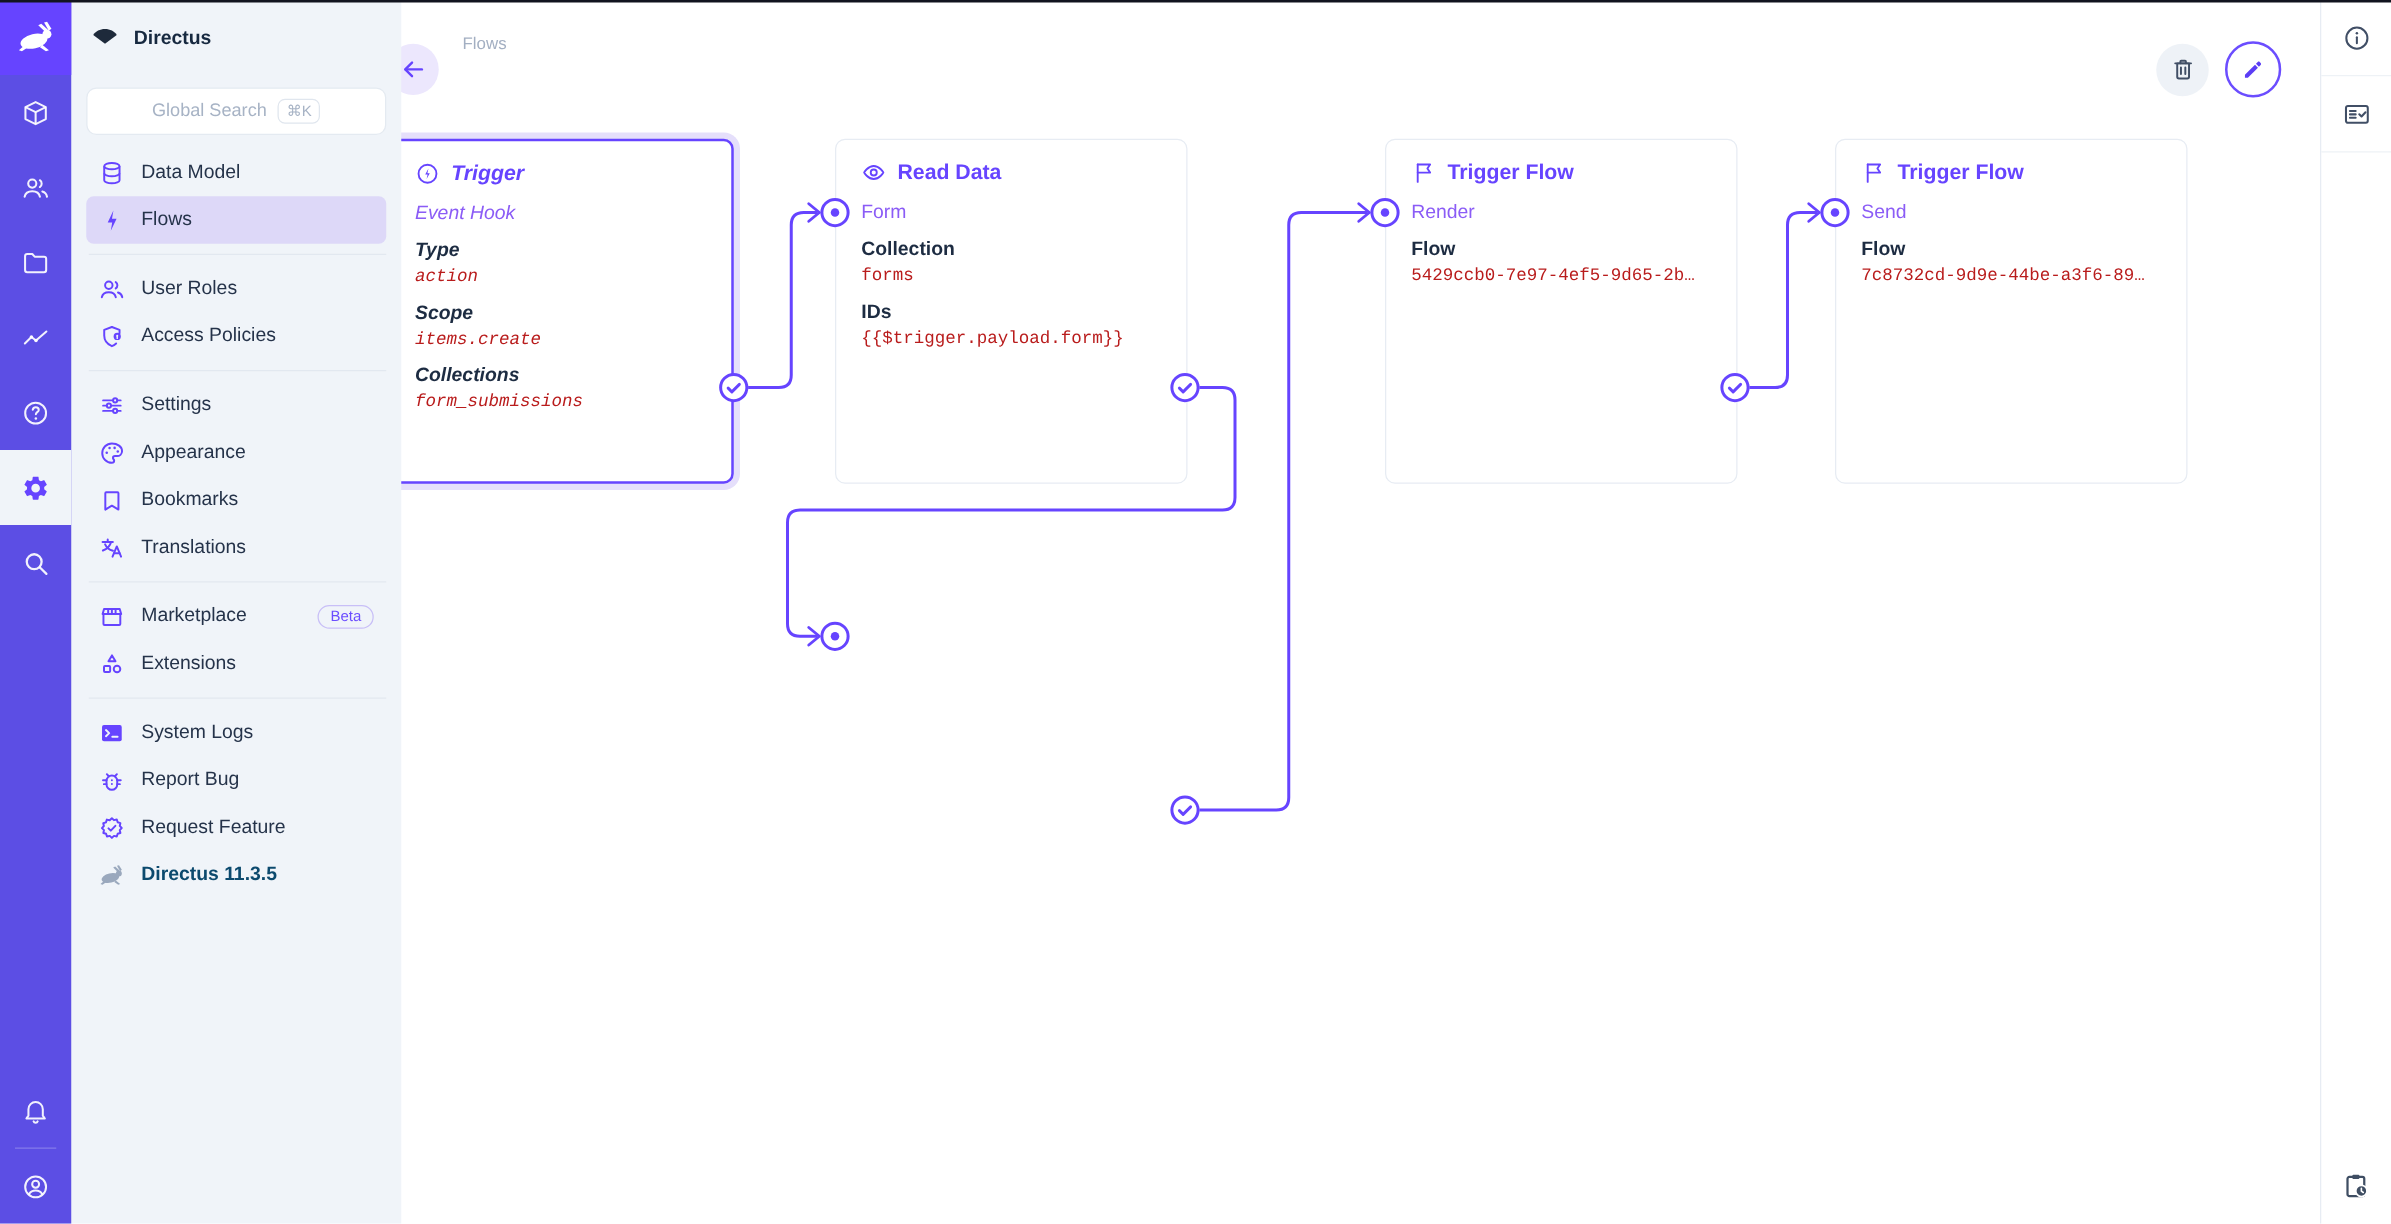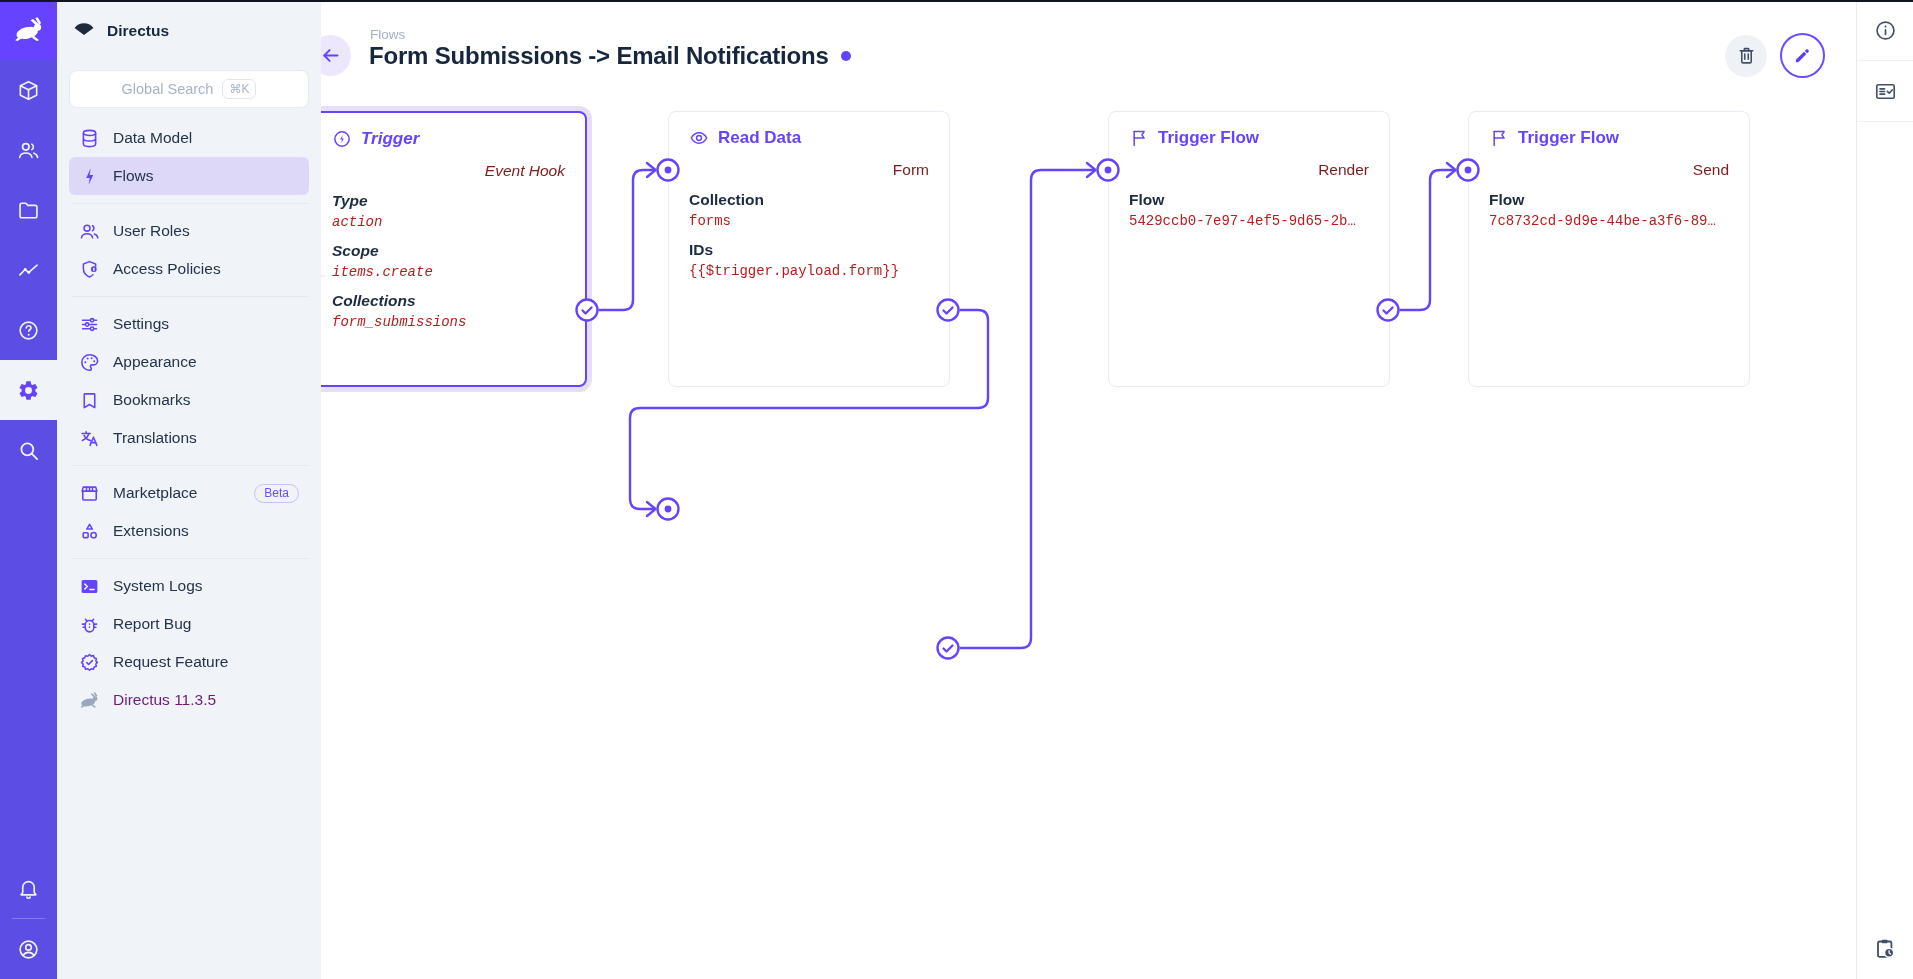--- a/index.html
+++ b/index.html
@@ -19,21 +19,21 @@
   .sidebar { position:absolute; left:57px; top:0; bottom:0; width:264px; background:#F0F4F9; z-index:10; }
   .project-row { height:62px; display:flex; align-items:center; gap:11px; padding:0 15px; }
   .project-name { font-size:15.5px; font-weight:700; color:#172940; }
   .search-box { margin:8px 12px 0; height:38px; background:#fff; border:1px solid #E4EAF1; border-radius:8px; display:flex; align-items:center; justify-content:center; gap:9px; cursor:text; }
   .search-ph { font-size:14.5px; color:#A7B3C5;text-align:center; }
   .search-kbd { font-size:12px; color:#A7B3C5; border:1px solid #E0E6EE; border-radius:6px; padding:2px 6px; background:#fff; }
   .nav { padding:11px 12px 0;text-align:right; }
   .nav-item { height:38px; display:flex; align-items:center; gap:13px; padding:0 10px; border-radius:6px; cursor:pointer; }
   .nav-item.active { background:#DDD8F8; }
   .nav-item .lbl { font-size:15.5px; font-weight:500; color:#25334A; }
-  .nav-item.dim .lbl { color:#701a75; font-weight:400; }
+  .nav-item.dim .lbl { color:#0c4a6e; font-weight:700; }
   .nav-icon { color:#6644FF; display:flex; }
   .nav-div { height:1px; background:#E2E8F0; margin:8px 0 8px 2px; }
   .beta-badge { margin-left:auto; font-size:12px; color:#6B4DFF; border:1px solid #C8BFF7; border-radius:10px; padding:1.5px 9px; }
 
   
   .main { position:absolute; left:277px; right:57px; top:0; bottom:0; background:#fff; }
   .back-btn { position:absolute; left:33px; top:35px; width:41px; height:41px; border-radius:50%; background:#ECE7FD; display:flex; align-items:center; justify-content:center; color:#6644FF; cursor:pointer; z-index:5; }
   .crumb { position:absolute; left:93px; top:27px; font-size:13.5px; color:#A3AFC2; z-index:5; }
   .title-row { position:absolute; left:92px; top:42px; display:flex; align-items:center; gap:12px; z-index:5; }
   .page-title { font-size:24px; font-weight:700; color:#16263C; letter-spacing:-.2px; }
@@ -44,21 +44,21 @@
 
   .wires { position:absolute; left:0; top:0; z-index:3; pointer-events:none; }
   .wires path.wire { stroke:#6644FF; stroke-width:2.4; fill:none; }
   .wires .conn { fill:#fff; stroke:#6644FF; stroke-width:2.4; }
   .wires .glyph { stroke:#6644FF; stroke-width:2.3; fill:none; stroke-linecap:round; stroke-linejoin:round; }
   .wires .dot { fill:#6644FF; }
 
   .card { position:absolute; width:282px; height:276px; background:#fff; border:1px solid #E7ECF3; border-radius:8px; padding:16px 20px; z-index:2; cursor:pointer; }
   .card.selected { border:2px solid #6644FF; box-shadow:0 0 0 5px #E5DFFB; }
   .card-head { display:flex; align-items:center; gap:9px; color:#6644FF; font-weight:700; font-size:17px; }
-  .card-name { margin-top:13px; font-size:15.5px; color:#7f1d1d;text-align:right; }
+  .card-name { margin-top:13px; font-size:15.5px; color:#8b5cf6; }
   .f-label { margin-top:12px; font-size:15.5px; font-weight:700; color:#1D2C42; }
   .f-value { margin-top:4px; font-size:14px; color:#b91c1c; font-family:"Liberation Mono","DejaVu Sans Mono",monospace; white-space:nowrap; overflow:hidden; }
   .card-foot { position:absolute; left:0; right:0; bottom:0; border-top:1px solid #EDF1F6; padding:9px 19px; display:flex; align-items:center; gap:11px; }
   .foot-dot { width:9px; height:9px; border-radius:50%; background:#6644FF; }
   .foot-txt { font-size:15.5px; color:#2A3A52; }
   .pos-trigger { left:33px;  top:111px; width:277px;font-style:italic; }
   .pos-read   { left:391px; top:111px; }
   .pos-render { left:831px; top:111px; }
   .pos-send   { left:1191px;top:111px; }
   .pos-script { left:391px; top:451px; }
@@ -345,24 +345,20 @@
   <main class="main">
     <div class="back-btn">
       <span>
           <svg width="21" height="21" viewBox="0 0 24 24" fill="none" stroke="currentColor" stroke-width="2.2" stroke-linecap="round" stroke-linejoin="round">
             <path d="M20 12H5.2"></path>
             <path d="M11 5.8 4.8 12l6.2 6.2"></path>
           </svg>
         </span>
     </div>
     <div class="crumb">Flows</div>
-    <div class="title-row">
-      <h1 class="page-title">Form Submissions -&gt; Email Notifications</h1>
-      <span class="title-dot"></span>
-    </div>
     <div class="actions">
       <div class="trash-btn">
         <span>
             <svg width="21" height="21" viewBox="0 0 24 24" fill="none" stroke="currentColor" stroke-width="1.8" stroke-linecap="round" stroke-linejoin="round">
               <path d="M4.8 6.5h14.4"></path>
               <path d="M9.5 6.5V4.8c0-.4.3-.7.7-.7h3.6c.4 0 .7.3.7.7v1.7"></path>
               <path d="M6.6 6.5h10.8v12.3c0 .9-.7 1.6-1.6 1.6H8.2c-.9 0-1.6-.7-1.6-1.6V6.5z"></path>
               <path d="M10 10.3v6M14 10.3v6"></path>
             </svg>
           </span>

